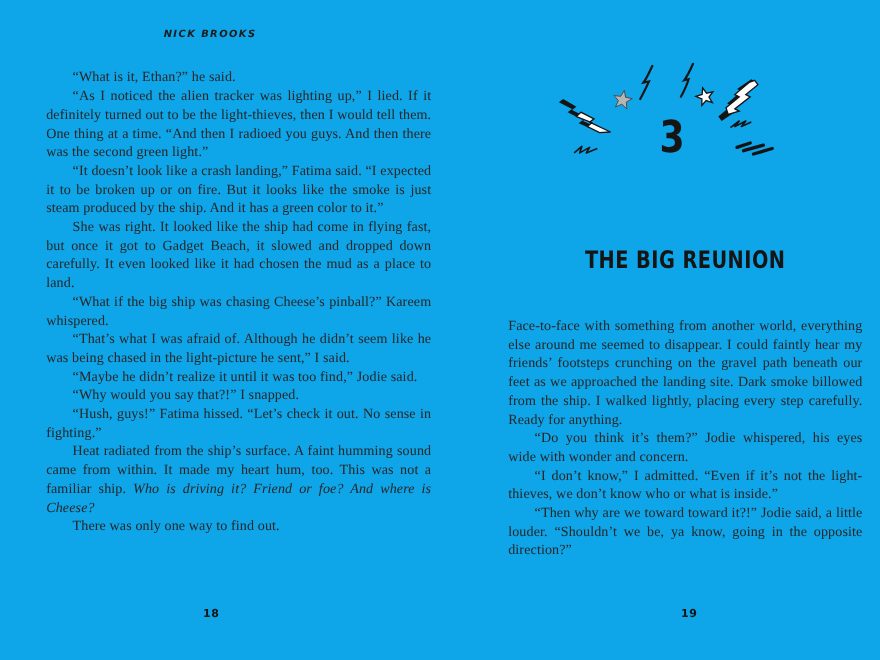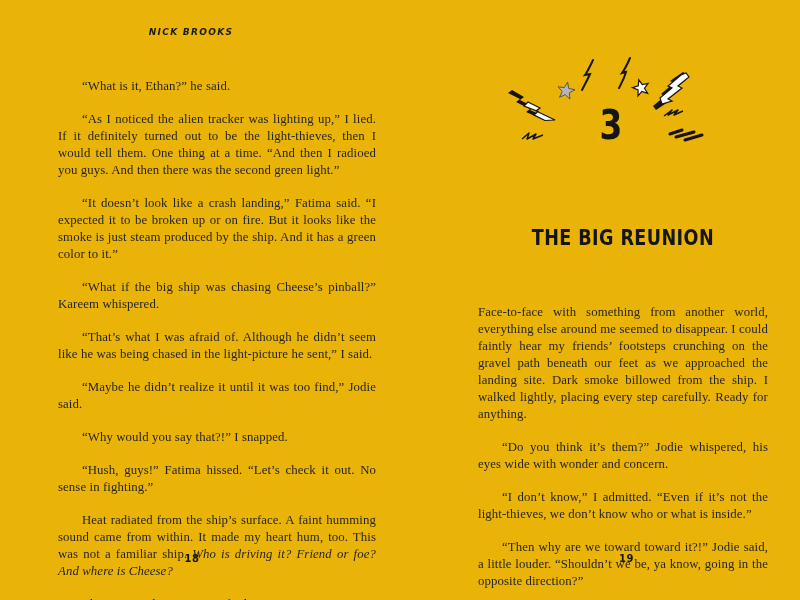--- a/index.html
+++ b/index.html
@@ -1,23 +1,23 @@
 <!DOCTYPE html>
 <html><head>
 <meta charset="utf-8">
 <style>
   html,body{margin:0;padding:0;background:#ffffff;}
   .spread{
-    position:relative;width:800px;height:600px;background:#eab308;
+    position:relative;width:800px;height:600px;background:#0ea5e9;
     font-family:"Liberation Serif",serif;color:#262626;overflow:hidden;
   }
   
   .comic{font-family:"DejaVu Sans",sans-serif;font-weight:900;color:#151515;}
   .body-text{position:absolute;text-align:justify;font-size:12.8px;line-height:17px;letter-spacing:.1px;}
-  .body-text p{margin:16px;text-indent:24px;}
+  .body-text p{margin:0;text-indent:24px;}
   .body-text p.noindent{text-indent:0;}
   .body-text em{font-style:italic;}
   .folio{position:absolute;top:553px;width:44px;text-align:center;font-size:10px;letter-spacing:.5px;}
   
   .running-header{
     position:absolute;left:130px;top:27px;width:122px;text-align:center;
     font-family:"DejaVu Sans",sans-serif;font-weight:bold;font-style:italic;
     font-size:9px;letter-spacing:1.3px;color:#1c1c1c;
   }
   .left-body{left:42px;top:62px;width:350px;}
@@ -41,20 +41,21 @@
 <body>
 
 <div class="spread">
 
   <div class="running-header">NICK BROOKS</div>
 
   <div class="body-text left-body">
     <p>“What is it, Ethan?” he said.</p>
     <p>“As I noticed the alien tracker was lighting up,” I lied. If it definitely turned out to be the light-thieves, then I would tell them. One thing at a time. “And then I radioed you guys. And then there was the second green light.”</p>
     <p>“It doesn’t look like a crash landing,” Fatima said. “I expected it to be broken up or on fire. But it looks like the smoke is just steam produced by the ship. And it has a green color to it.”</p>
+    <p>She was right. It looked like the ship had come in flying fast, but once it got to Gadget Beach, it slowed and dropped down carefully. It even looked like it had chosen the mud as a place to land.</p>
     <p>“What if the big ship was chasing Cheese’s pinball?” Kareem whispered.</p>
     <p>“That’s what I was afraid of. Although he didn’t seem like he was being chased in the light-picture he sent,” I said.</p>
     <p>“Maybe he didn’t realize it until it was too find,” Jodie said.</p>
     <p>“Why would you say that?!” I snapped.</p>
     <p>“Hush, guys!” Fatima hissed. “Let’s check it out. No sense in fighting.”</p>
     <p><span>Heat radiated from the ship’s surface. A faint humming sound came from within. It made my heart hum, too. This was not a familiar ship. </span><em>Who is driving it? Friend or foe? And where is Cheese?</em></p>
     <p>There was only one way to find out.</p>
   </div>
 
   <div class="folio folio-left comic">18</div>

